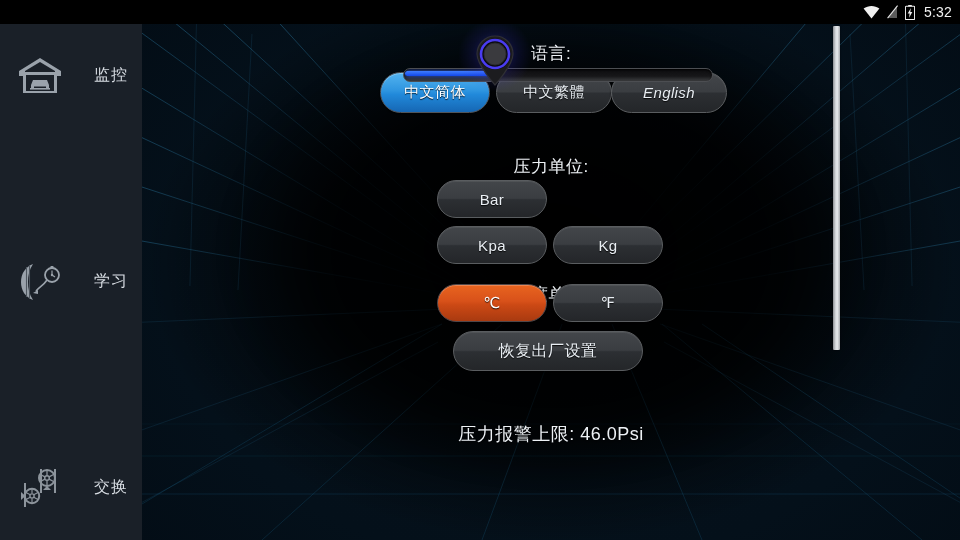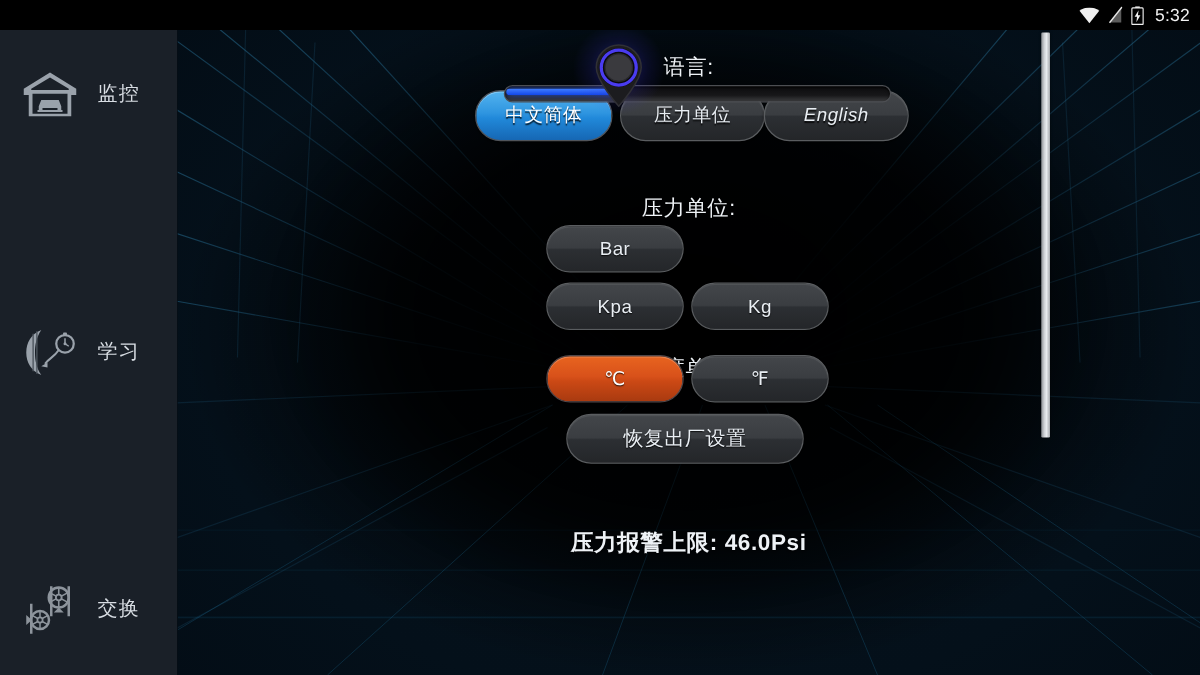--- a/index.html
+++ b/index.html
@@ -29,21 +29,21 @@
   }
   .nav-item{
     position:relative; width:142px; height:103px;
     display:flex; align-items:center; padding-left:14px;
   }
   .nav-item .nav-icon{
     width:52px; height:52px; display:flex;
     align-items:center; justify-content:center; flex:0 0 52px;
   }
   .nav-item .nav-label{
-    margin-left:12px; font-size:16px; color:#d8dde3;
+    margin-left:28px; font-size:16px; color:#d8dde3;
     letter-spacing:1px;
     font-family:"Liberation Sans","DejaVu Sans",sans-serif;
   }
 
   
   #content{
     position:absolute; left:142px; top:24px; width:818px; height:516px;
     overflow:hidden;
     background:
       radial-gradient(ellipse 520px 360px at 50% 46%, rgba(0,0,0,0.92) 0%, rgba(0,0,0,0.75) 45%, rgba(0,0,0,0) 78%),
@@ -89,21 +89,20 @@
     background:linear-gradient(to bottom,#e8641f 0%,#d8511a 45%,#cc4915 55%,#a93a10 100%);
     color:#ffffff;
     box-shadow:0 1px 3px rgba(0,0,0,0.8), inset 0 1px 0 rgba(255,255,255,0.22);
   }
 
   
   #slider-label{
     position:absolute; width:100%; text-align:center;
     color:#eef2f6; font-size:18px; letter-spacing:0.5px;
     text-shadow:0 1px 3px rgba(0,0,0,0.9);
-    font-weight:bold;
   }
   #slider-wrap{ position:absolute; left:0; top:0; width:818px; height:60px; }
   #slider-track{
     position:absolute; height:14px; border-radius:7px;
     background:linear-gradient(to bottom,#0c0c0e 0%,#171719 60%,#3b3c3e 100%);
     border:1px solid #4c4e52;
     box-shadow:inset 0 1px 2px rgba(0,0,0,0.9);
     overflow:hidden;
   }
   #slider-fill{
@@ -274,21 +273,21 @@
         <path d="M780 516 L520 300"></path>
           <path d="M880 516 L560 300"></path>
       </g>
     </svg>
     <div id="bg-vignette"></div>
 
     <div id="panel">
 
       <div class="section-title" style="top:18px;">语言:</div>
       <div class="btn sel-blue" style="left:238px; top:48px; width:110px; height:41px;">中文简体</div>
-      <div class="btn" style="left:354px; top:48px; width:116px; height:41px;">压力单位</div>
+      <div class="btn" style="left:354px; top:48px; width:116px; height:41px;">中文繁體</div>
       <div class="btn" style="left:469px; top:48px; width:116px; height:41px;font-style:italic;">English</div>
 
       <div class="section-title" style="top:131px;">压力单位:</div>
       <div class="btn" style="left:295px; top:156px; width:110px; height:38px;">Bar</div>
       <div class="btn" style="left:295px; top:202px; width:110px; height:38px;">Kpa</div>
       <div class="btn" style="left:411px; top:202px; width:110px; height:38px;">Kg</div>
 
       <div class="section-title" style="top:259px;">温度单位:</div>
       <div class="btn sel-orange" style="left:295px; top:260px; width:110px; height:38px;">℃</div>
       <div class="btn" style="left:411px; top:260px; width:110px; height:38px;">℉</div>

